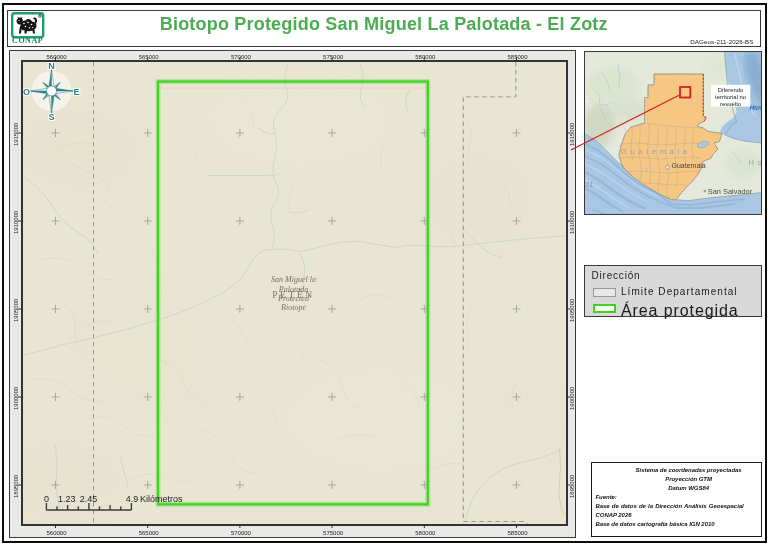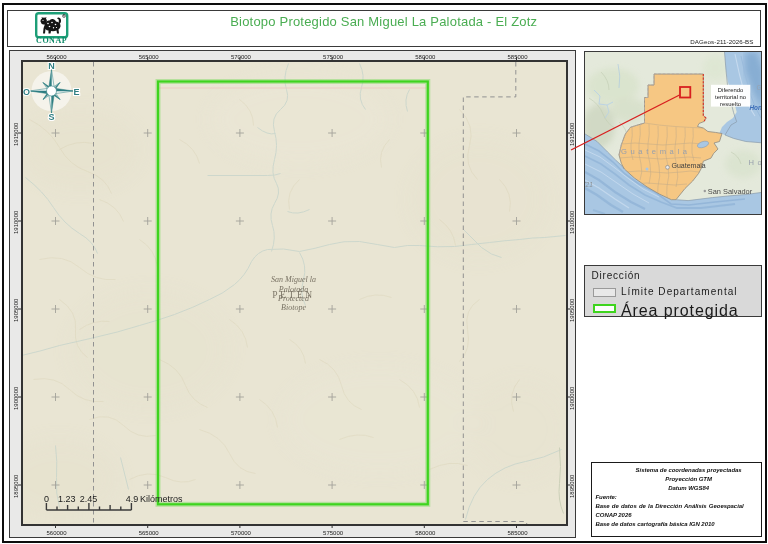--- a/index.html
+++ b/index.html
@@ -2,39 +2,39 @@
 <html><head>
 <meta charset="utf-8">
 <style>
   html,body{margin:0;padding:0;width:768px;height:544px;background:#fff;
     font-family:"Liberation Sans",sans-serif;}
   .page{position:absolute;left:2px;top:3px;width:760.5px;height:535.5px;
     border:2.5px solid #0d0d0d;background:#fff;}
   .abs{position:absolute;}
   
   .header{left:2.5px;top:4.5px;width:752.5px;height:35.4px;border:1.5px solid #3a3a3a;background:#fff;}
-  .title{left:0;right:0;top:3.5px;text-align:center;font-size:13px;font-weight:normal;
+  .title{left:0;right:0;top:3.5px;text-align:center;font-size:18px;font-weight:bold;
     color:#4aad52;letter-spacing:0.2px;}
   .dageos{right:6.5px;bottom:1px;font-size:6.2px;color:#1d1d1d;letter-spacing:0.1px;}
   
   .mapouter{left:4.5px;top:44.5px;width:565.5px;height:486px;border:1.5px solid #3a3a3a;background:#e9e9e8;}
   .frame{left:11px;top:9px;width:543px;height:462.5px;border:2px solid #333;background:#e9e5d3;}
   
   .inset{left:579.5px;top:45.5px;width:176px;height:162px;border:1.5px solid #3a3a3a;background:#a21caf;}
   .legend{left:579.5px;top:260px;width:176px;height:49.5px;border:1.5px solid #3a3a3a;background:#d9d9d9;}
   .infobox{left:586.5px;top:456.5px;width:169.2px;height:73.7px;border:1.4px solid #1a1a1a;background:#fff;
     font-weight:bold;font-style:italic;font-size:6px;color:#111;line-height:9px;letter-spacing:-0.05px;}
 </style>
 </head>
 <body>
 <div class="page">
 
   <div class="abs header">
     <div class="abs title">Biotopo Protegido San Miguel La Palotada - El Zotz</div>
-    <div class="abs" style="left:3.2px;top:1.2px;width:36px;margin-left:24px;">
+    <div class="abs" style="left:3.2px;top:1.2px;width:36px;">
       <svg width="36" height="34" viewBox="0 0 36 34">
         <rect x="1.2" y="1.2" width="31" height="24" rx="2.5" fill="#fff" stroke="#1d9e77" stroke-width="2.4"></rect>
         <g fill="#151515">
 
           <path d="M9.5,13.5 Q9,11.5 11,10.5 Q12,8 14.5,8.5 Q15.5,6.5 18,7 Q20.5,7.5 21,9.5 Q23.5,9.5 24,11.5 Q26,12 25.5,14.5 Q25,16.5 23.5,17.5 L24,21.5 L22,21.5 L21.5,18.5 Q19,19.5 16,19 L15.5,21.5 L13.5,21.5 L13.5,18.5 Q11.5,18.5 10.5,17 L10,21.5 L8,21.5 L8.5,16.5 Q9,14.5 9.5,13.5 Z"></path>
 
           <path d="M8.5,12.5 Q6,12 5.5,9.5 Q5.2,7.5 7,6.5 L6.5,5 L8,5.8 Q9,5.2 10,5.8 L11.5,5 L11,6.8 Q12.3,8 11.8,9.8 Q11.2,12 9.5,12.5 Z"></path>
 
           <path d="M24.5,12.5 Q26.5,10.5 26,8 Q25.6,6 23.8,5.6 Q22.5,5.4 22,6.5 Q23.5,6.8 23.8,8 Q24.2,10 22.8,11.5 Z"></path>
         </g>

